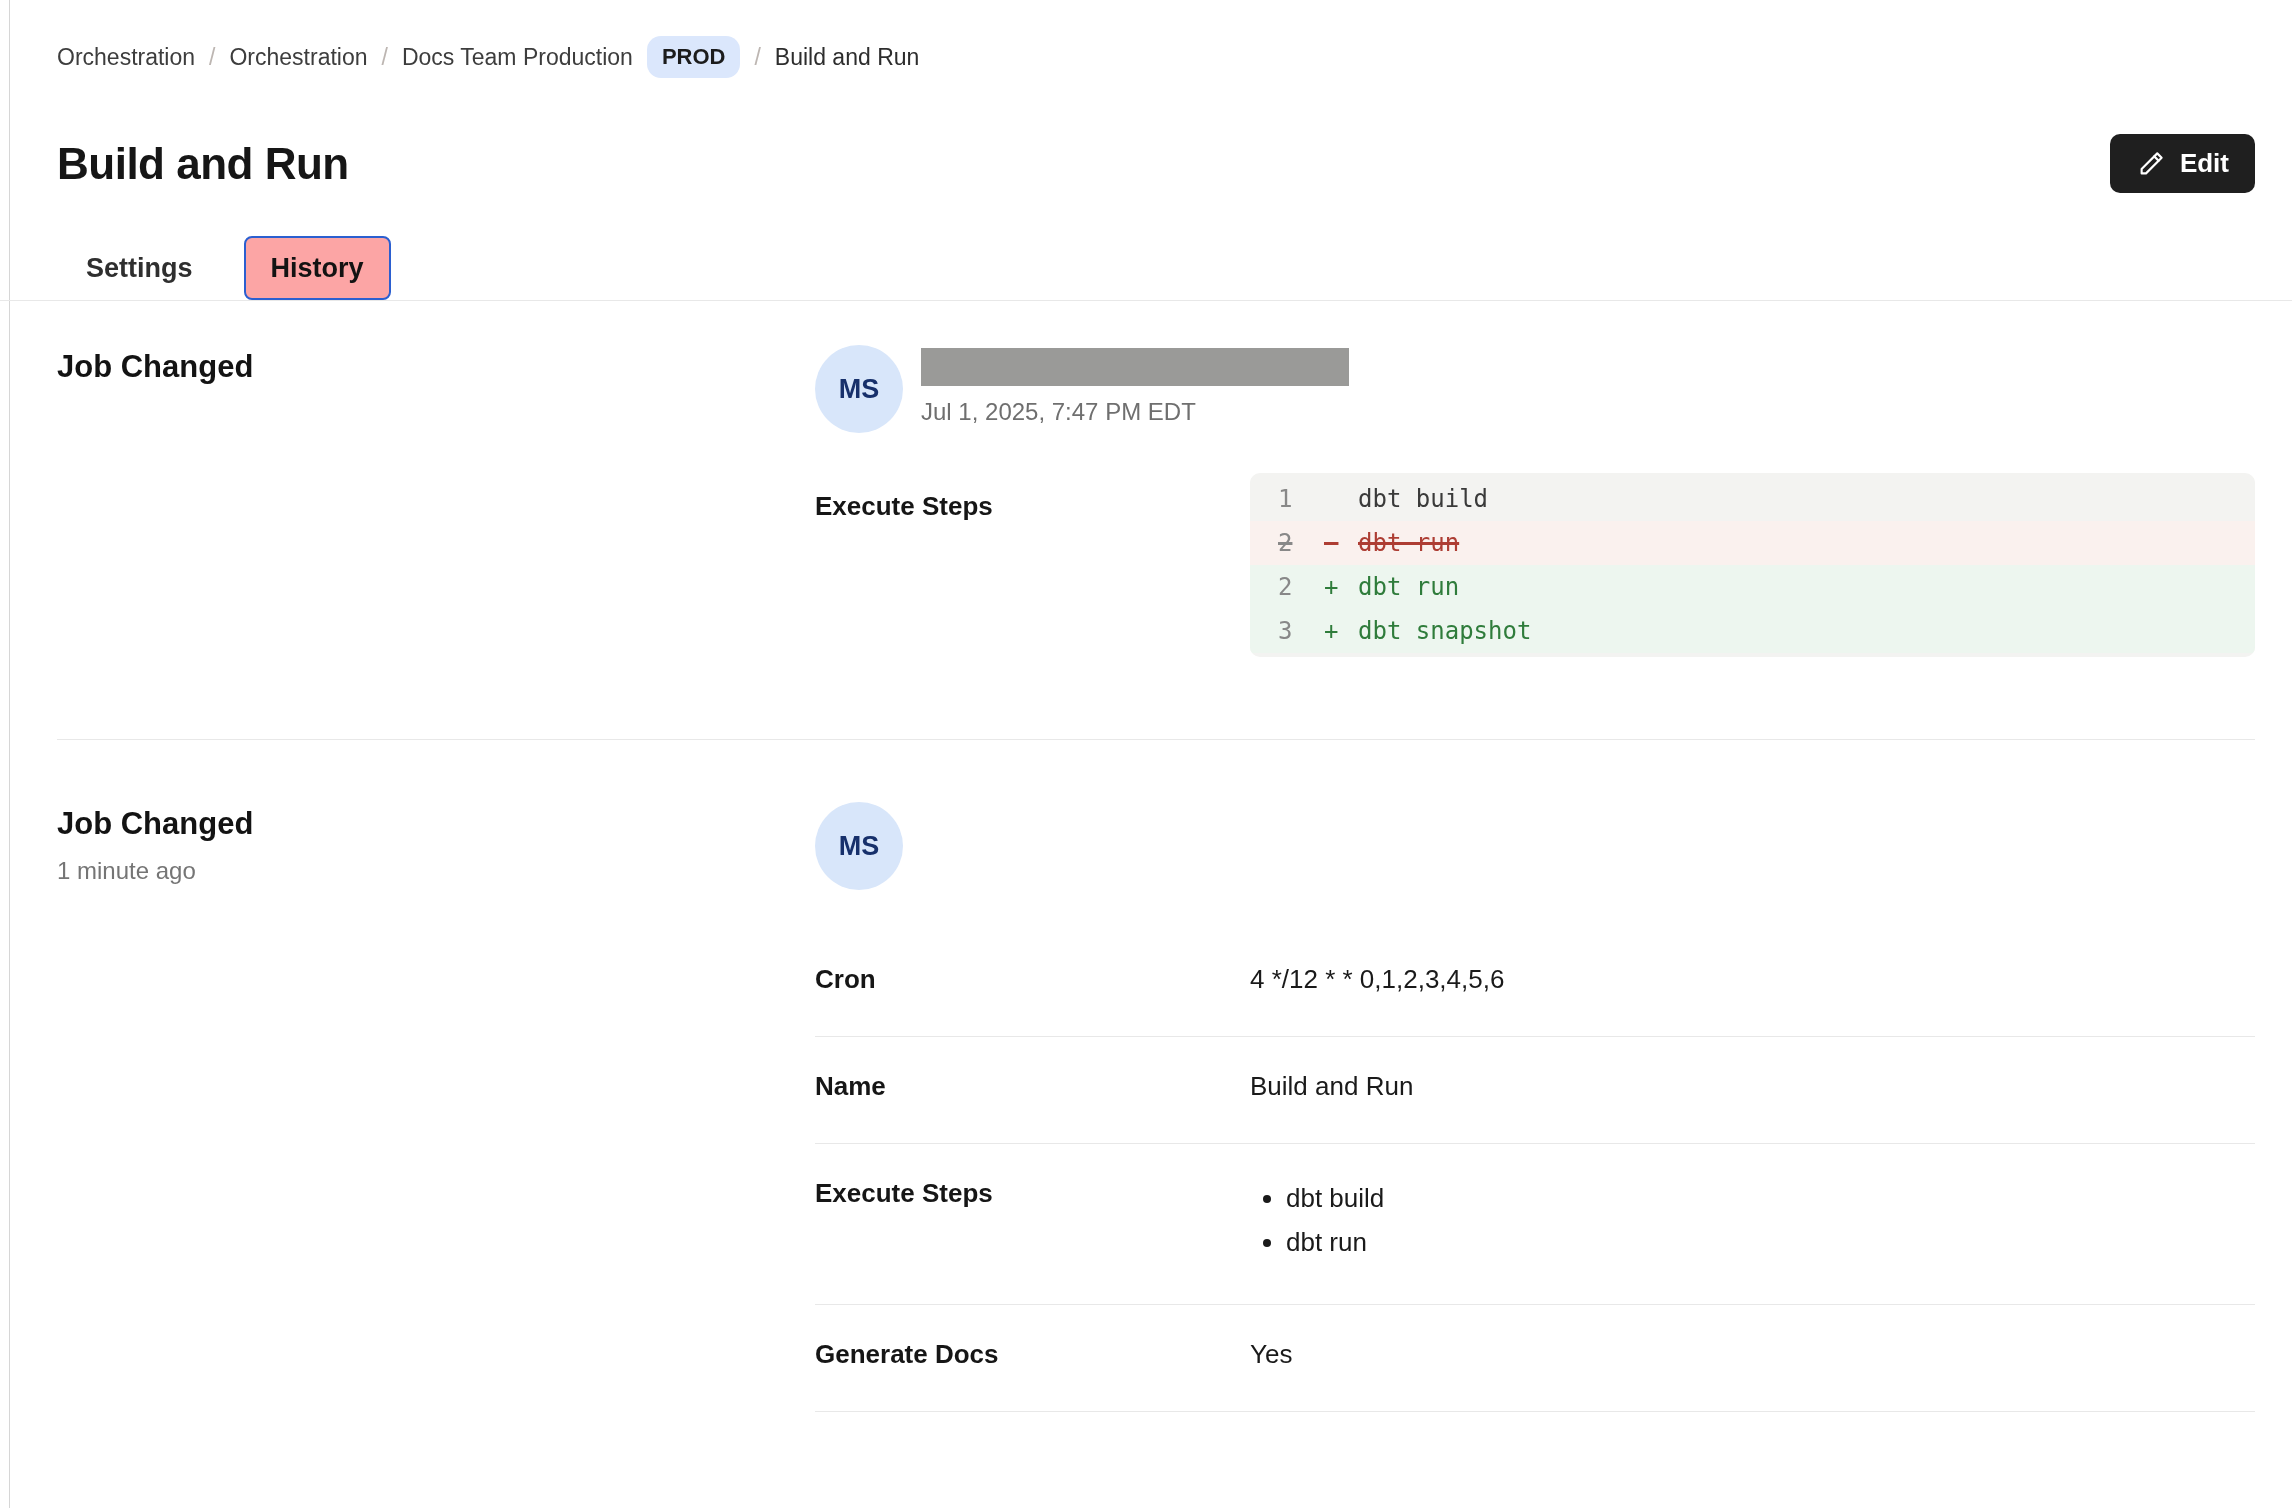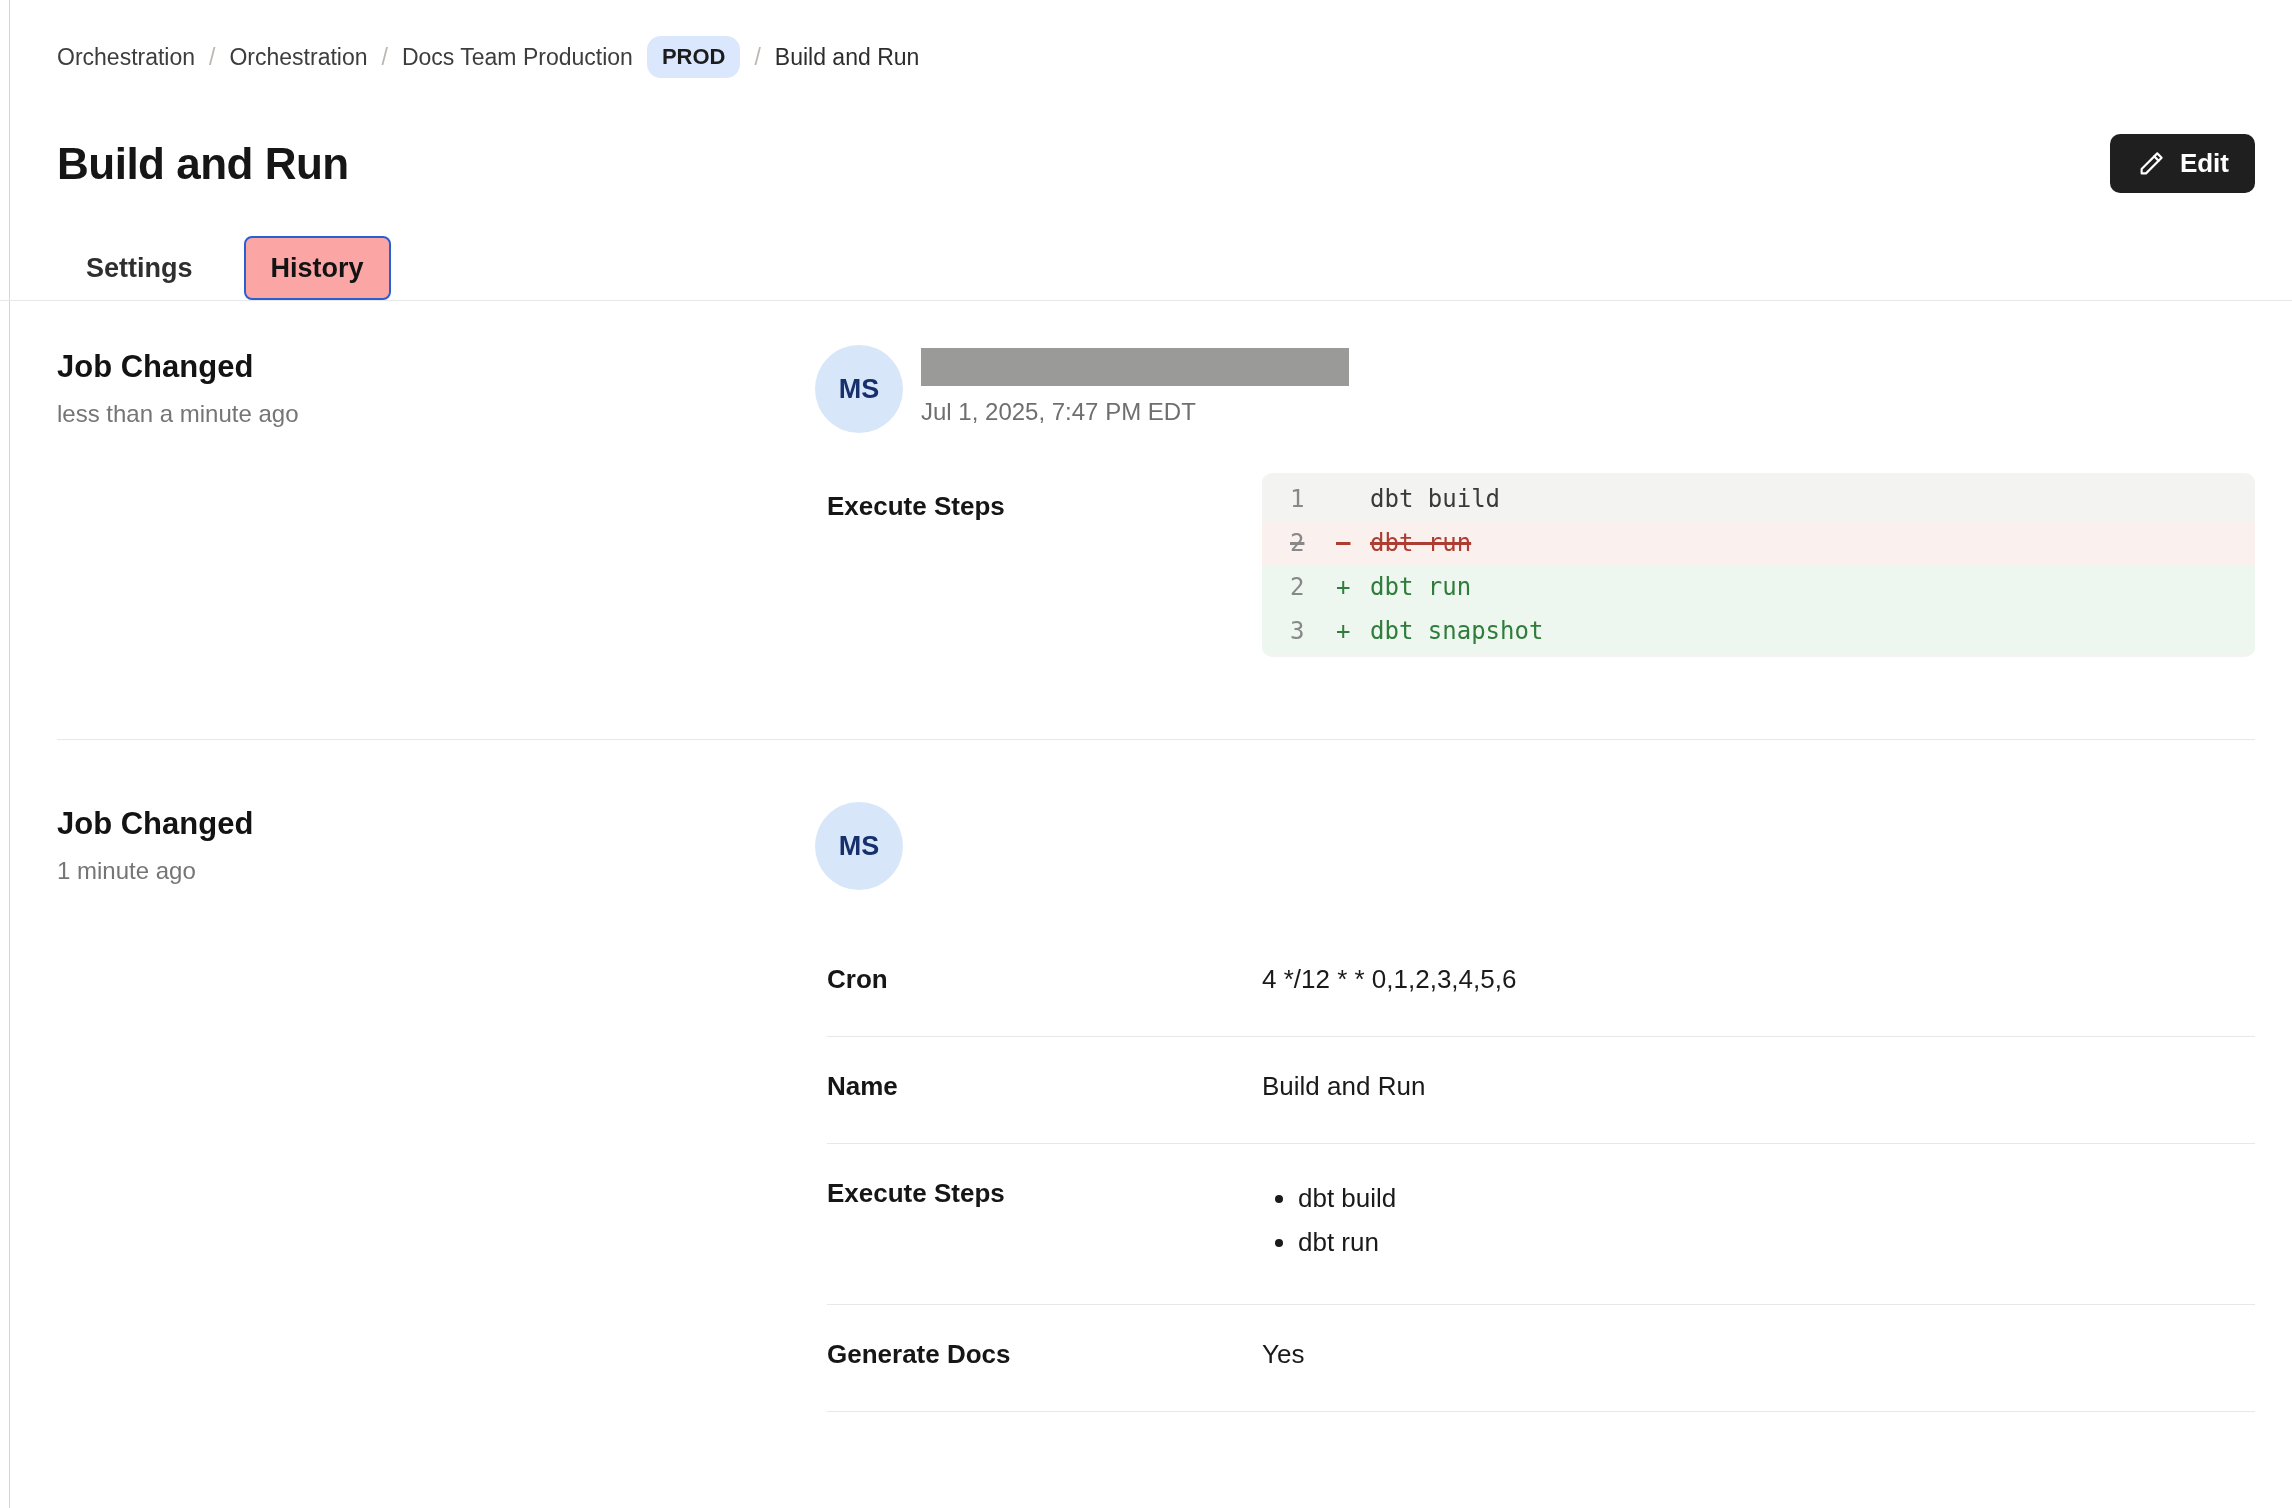--- a/index.html
+++ b/index.html
@@ -43,21 +43,21 @@
   .entry-right { flex:1 1 auto; min-width:0; }
 
   .user-row { display:flex; align-items:flex-start; gap:18px; }
   .avatar { width:88px; height:88px; border-radius:50%; background:#d8e6fa; color:#17306b;
     font-size:27px; font-weight:600; display:flex; align-items:center; justify-content:center; flex:0 0 88px; }
   .user-meta { padding-top:3px; }
   .redacted { width:428px; height:38px; background:#9a9a98; }
   .timestamp { margin-top:9px; font-size:24px; line-height:34px; color:#6f6f6f; }
 
   .fields { margin-top:40px; }
-  .field-row { display:flex; align-items:flex-start; padding:32px 0 40px; border-bottom:1px solid #e8e8e8;margin-left:12px; }
+  .field-row { display:flex; align-items:flex-start; padding:32px 0 40px; border-bottom:1px solid #e8e8e8; }
   .field-row.no-border { border-bottom:none; padding:0; margin-top:16px; }
   .field-label { width:435px; flex:0 0 435px; font-size:26px; line-height:34px; font-weight:700; color:#161616; }
   .field-row.no-border .field-label { padding-top:16px; }
   .field-value { flex:1 1 auto; min-width:0; font-size:26px; line-height:34px; color:#1a1a1a; }
 
   .bullet-list { list-style:disc; padding-left:36px; }
   .bullet-item { line-height:44px; }
 
   
   .diff-block { border-radius:10px; overflow:hidden; padding:4px 0; background:#f3f3f1;
@@ -107,21 +107,20 @@
       <button class="tab">Settings</button>
       <button class="tab active">History</button>
     </div>
   <div class="tabs-divider"></div>
 
 
   <div id="entries">
       <section class="entry">
         <div class="entry-left">
           <h3 class="entry-title">Job Changed</h3>
-          <div class="entry-time">less than a minute ago</div>
         </div>
         <div class="entry-right">
           <div class="user-row">
             <div class="avatar">MS</div>
             <div class="user-meta">
               <div class="redacted"></div>
               <div class="timestamp">Jul 1, 2025, 7:47 PM EDT</div>
             </div>
           </div>
           <div class="fields">

